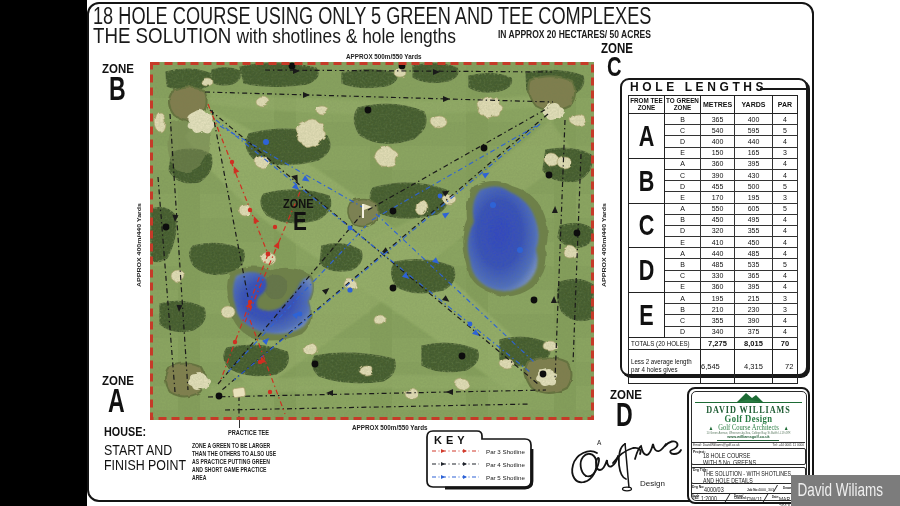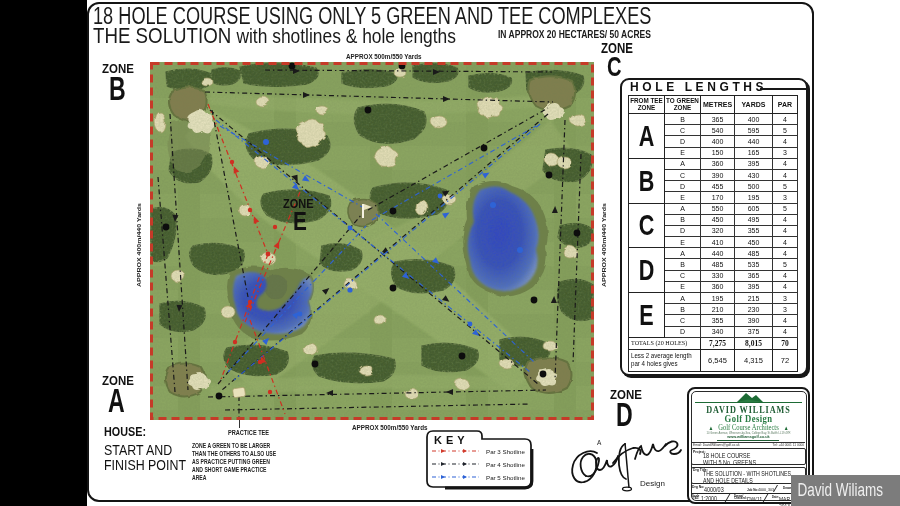--- a/index.html
+++ b/index.html
@@ -516,35 +516,35 @@
           <td style="border:1px solid #333;font-size:7px;text-align:center;padding:0;">355</td>
           <td style="border:1px solid #333;font-size:7px;text-align:center;padding:0;">390</td>
           <td style="border:1px solid #333;font-size:7px;text-align:center;padding:0;">4</td>
         </tr>
     <tr style="height:11.2px;">
           <td style="border:1px solid #333;font-size:7px;text-align:center;padding:0;">D</td>
           <td style="border:1px solid #333;font-size:7px;text-align:center;padding:0;">340</td>
           <td style="border:1px solid #333;font-size:7px;text-align:center;padding:0;">375</td>
           <td style="border:1px solid #333;font-size:7px;text-align:center;padding:0;">4</td>
         </tr>
-    <tr style="height:12px;font-family:Liberation Serif, serif;">
+    <tr style="height:12px;">
           <td colspan="2" style="border:1.5px solid #222;font-size:7px;padding:0 0 0 2px;">
             <div style="transform:scaleX(0.88);transform-origin:left center;white-space:nowrap;">TOTALS (20 HOLES)</div>
           </td>
           <td style="border:1.5px solid #222;font-size:7.5px;font-weight:bold;text-align:center;padding:0;">7,275</td>
           <td style="border:1.5px solid #222;font-size:7.5px;font-weight:bold;text-align:center;padding:0;margin-left:42px;">8,015</td>
           <td style="border:1.5px solid #222;font-size:7.5px;font-weight:bold;text-align:center;padding:0;">70</td>
         </tr>
     <tr style="height:22px;">
           <td colspan="2" style="border:1.5px solid #222;font-size:7px;line-height:1.25;padding:0 0 0 2px;">
             <div style="transform:scaleX(0.88);transform-origin:left center;white-space:nowrap;">Less 2 average length<br>par 4 holes gives</div>
           </td>
-          <td style="border:1.5px solid #222;font-size:7.5px;text-align:center;padding:0;">6,545</td>
+          <td style="border:1.5px solid #222;font-size:7.5px;padding:0;">6,545</td>
           <td style="border:1.5px solid #222;font-size:7.5px;text-align:center;padding:0;">4,315</td>
-          <td style="border:1.5px solid #222;font-size:7.5px;text-align:center;padding:0;">72</td>
+          <td style="border:1.5px solid #222;font-size:7.5px;text-align:center;padding:12px;">72</td>
         </tr>
 
   </tbody>
     </table>
 </div>
 
 <div class="abs" id="keybox" style="left:425px;top:429px;width:112px;height:62px;">
 <svg width="112" height="62" viewBox="0 0 112 62" xmlns="http://www.w3.org/2000/svg">
 
   <path d="M8,2 L52,2 Q57,2 57,7 L57,10 Q57,10 62,10 L100,10 Q106,10 106,16 L106,52 Q106,58 100,58 L8,58 Q2,58 2,52 L2,8 Q2,2 8,2 Z" fill="#fff" stroke="#141414" stroke-width="1.7"></path>

